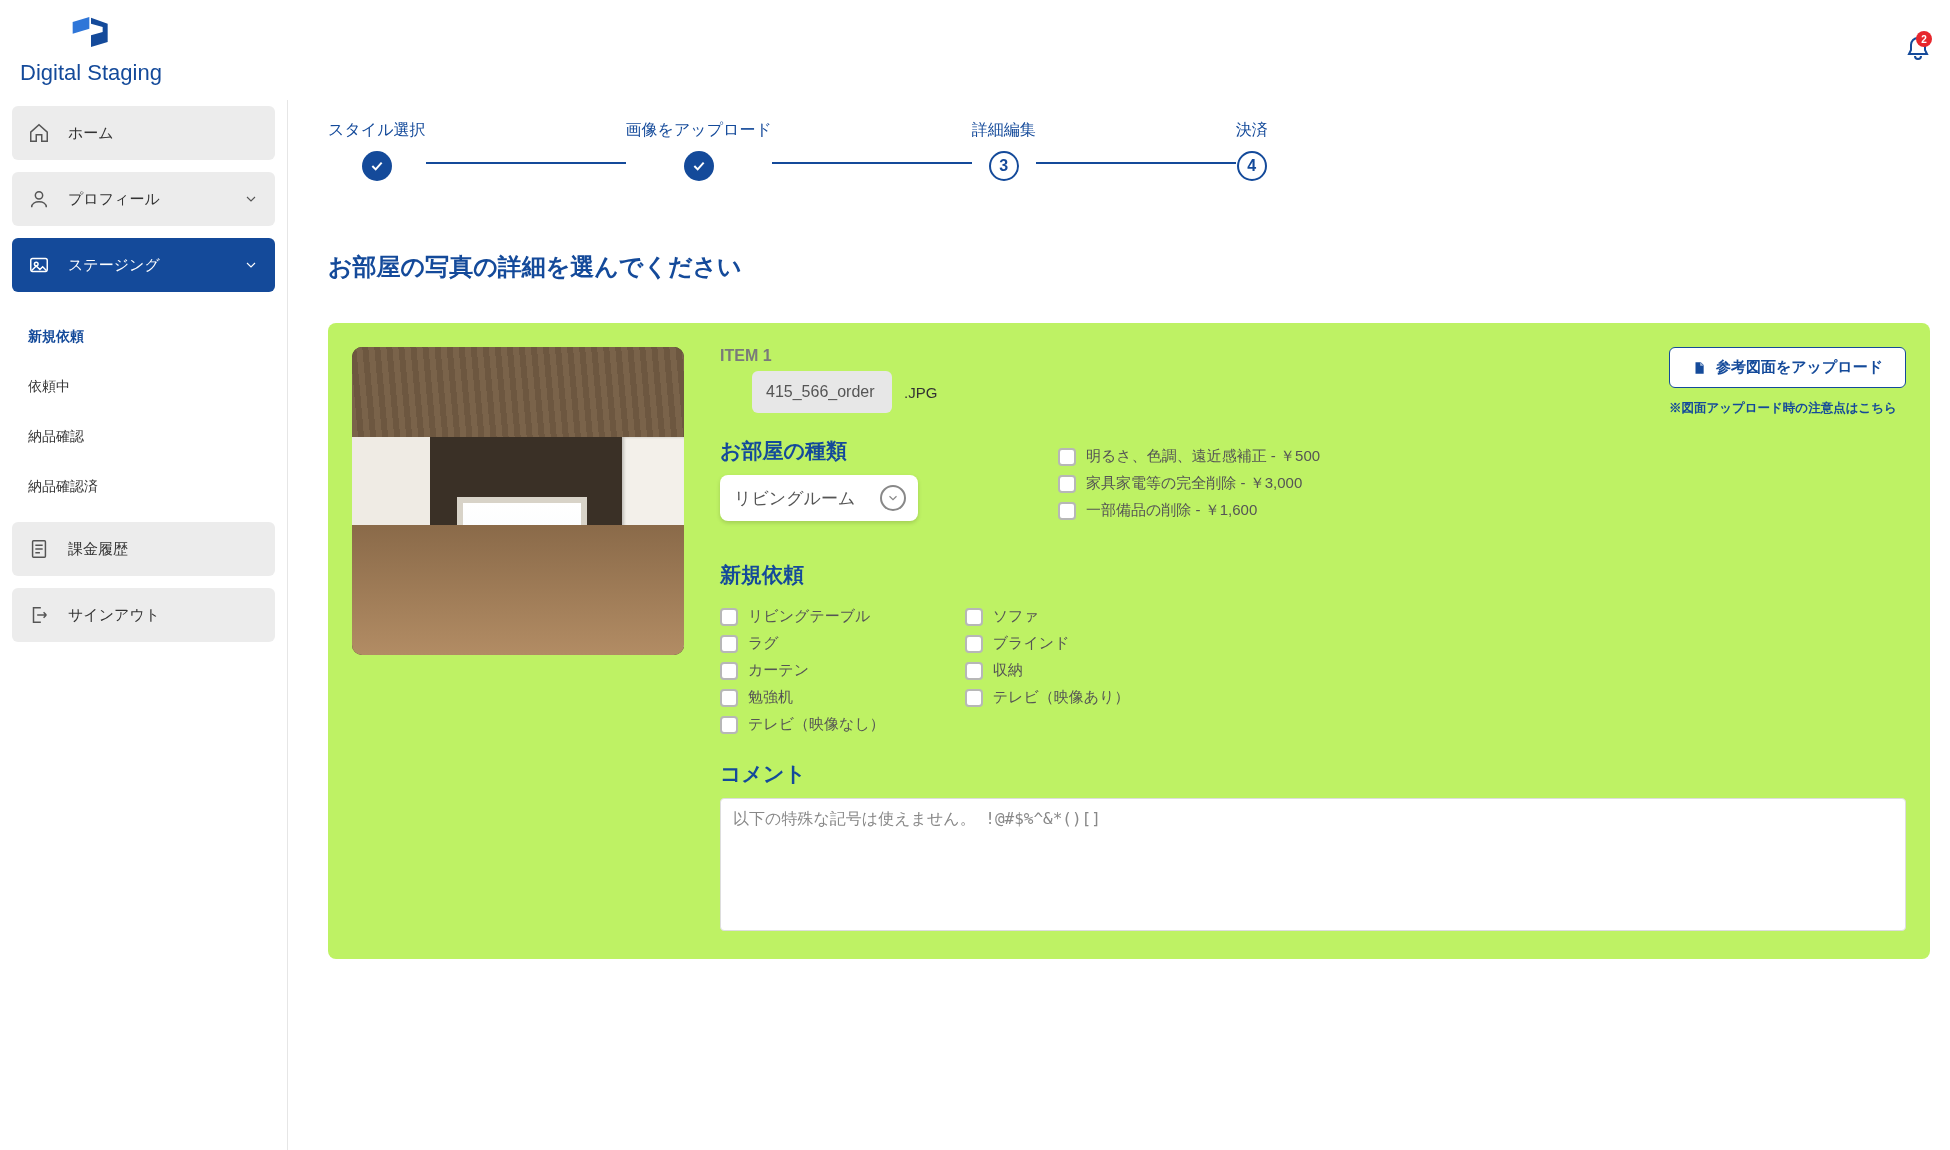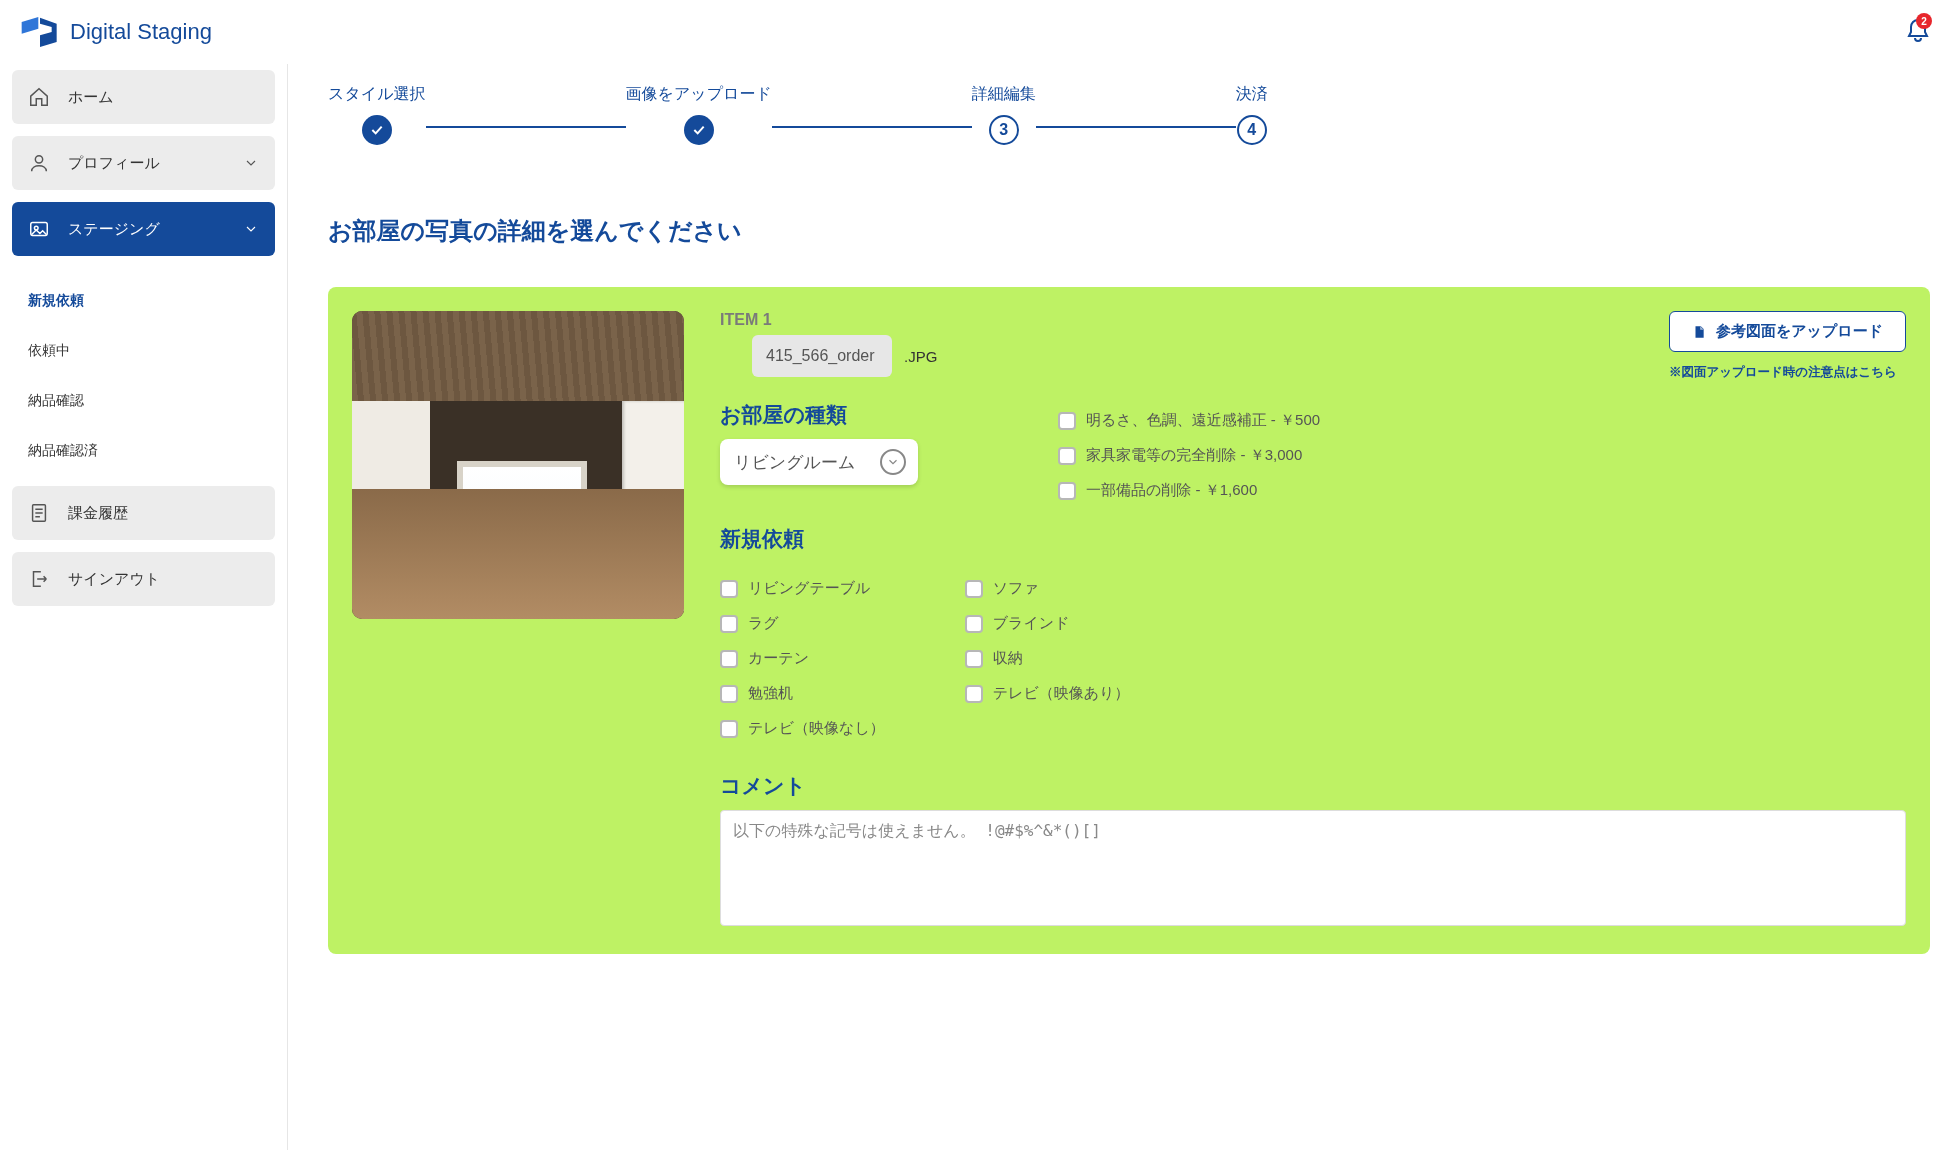--- a/index.html
+++ b/index.html
@@ -11,20 +11,21 @@
     .header {
       display: flex;
       align-items: center;
       justify-content: space-between;
       padding: 14px 20px;
     }
     .logo-area {
       display: flex;
       align-items: center;
       gap: 10px;
+      flex-direction: column;
     }
     .logo-mark {
       width: 40px;
       height: 36px;
     }
     .app-title {
       font-size: 22px;
       color: #144a9a;
       font-weight: 500;
     }
@@ -190,37 +191,37 @@
     .select {
       display:flex; align-items:center; justify-content:space-between;
       background:#fff; border-radius:8px; box-shadow:0 2px 4px rgba(0,0,0,.15);
       padding:10px 12px 10px 14px; width:198px; font-size:17px; color:#555;
       cursor:pointer; margin-bottom: 40px;
     }
     .select .dd {
       width:26px; height:26px; border-radius:50%; border:2px solid #888;
       display:flex; align-items:center; justify-content:center;
     }
-    .chk-row { display:flex; align-items:center; gap:10px; margin:16px 0; font-size:15px; color:#555;}
+    .chk-row { display:flex; align-items:center; gap:10px; margin:8px 0; font-size:15px; color:#555;}
     .chk {
       width:18px; height:18px; border:2px solid #b7b7b7; border-radius:4px; background:#fff;
       cursor:pointer; flex-shrink:0;
     }
     .furn-cols { display:flex; gap:80px; }
     .upload-btn {
       border:1.5px solid #144a9a; color:#144a9a; background:#fff; border-radius:6px;
       padding:10px 22px; font-size:15px; font-weight:600; display:flex; align-items:center; gap:10px;
       cursor:pointer;
       justify-content:space-between;
     }
     .upload-note { color:#144a9a; font-size:12.5px; font-weight:600; margin-top:12px; cursor:pointer; }
     .add-opts { margin-top: 30px; }
     .full-row { width: 100%; margin-top: 18px; }
     .comment-box {
-      width:100%; height:116px; background:#fff; border:1px solid #ddd; border-radius:4px;
+      width:100%; height:133px; background:#fff; border:1px solid #ddd; border-radius:4px;
       padding:10px 12px; font-size:16px; color:#777; resize:none;
     }
     .comment-box::placeholder { color:#888; }
     .icon-stroke { stroke:#555; stroke-width:1.6; fill:none; }
     .nav-item.active .icon-stroke { stroke:#fff; }
   </style>
 </head>
 <body>
 
 <div class="header">

